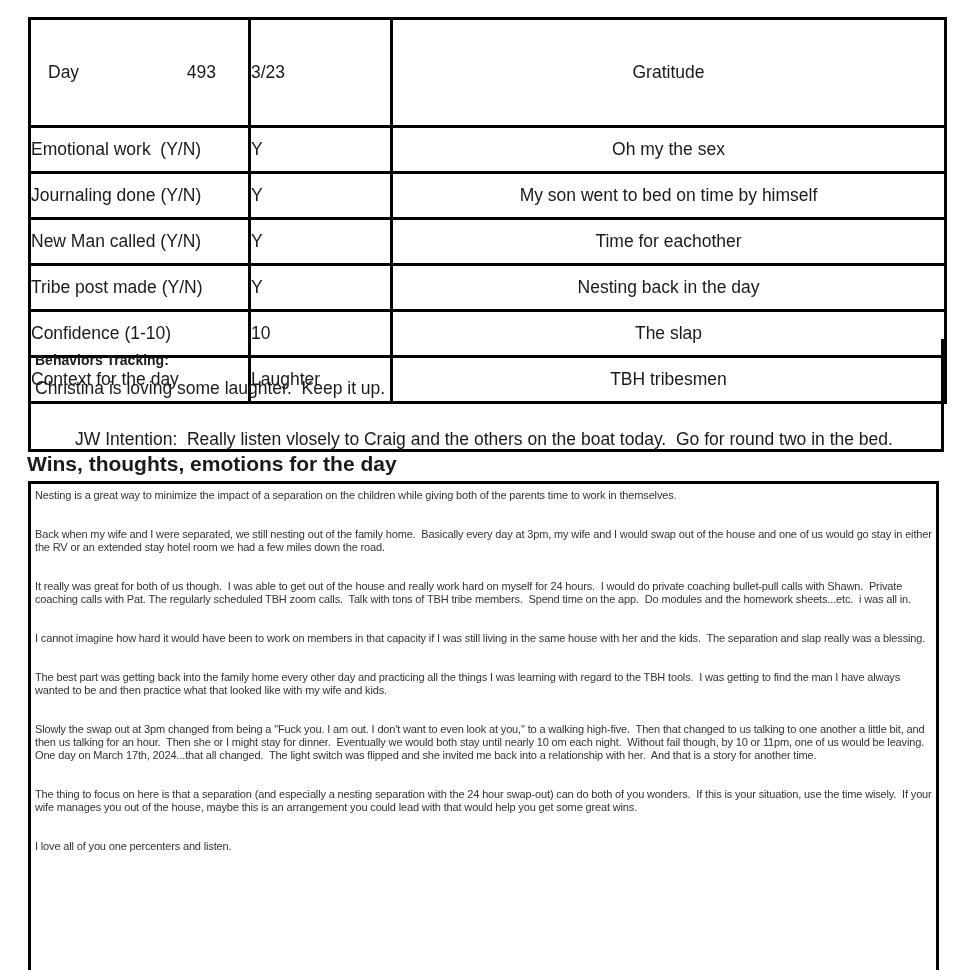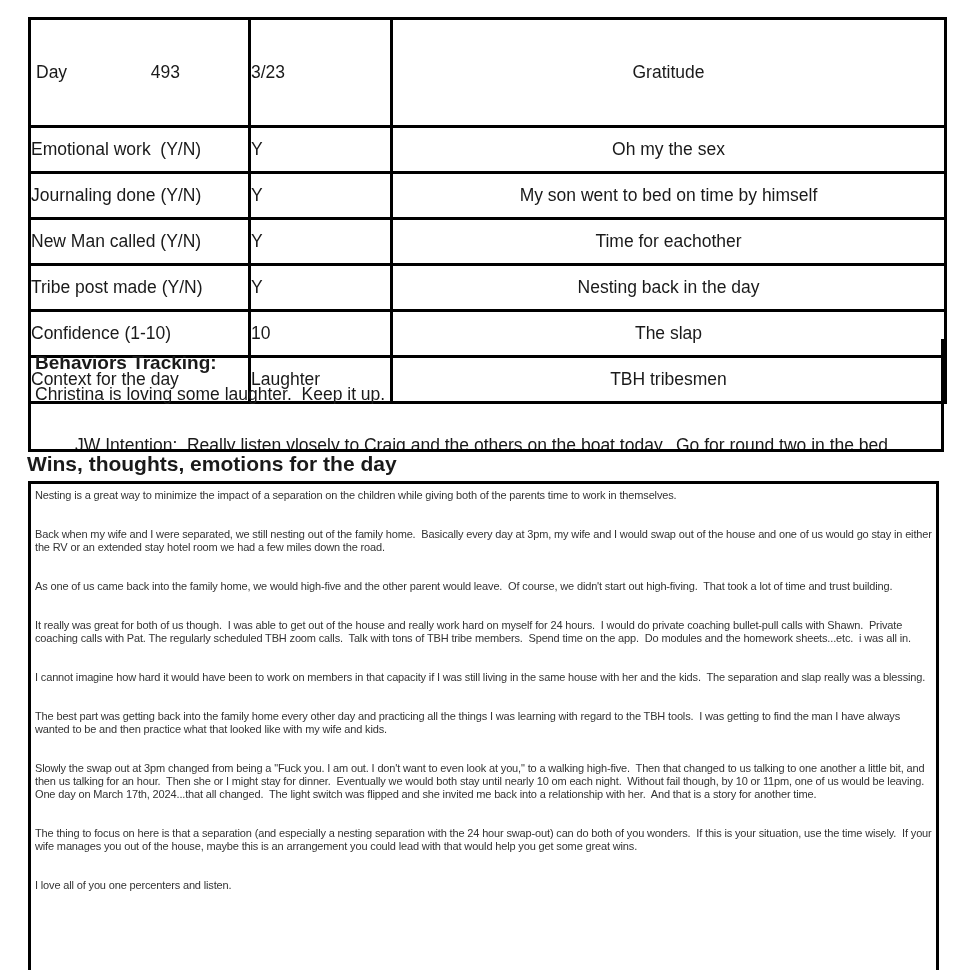--- a/index.html
+++ b/index.html
@@ -30,33 +30,34 @@
   table.tracker tr.hdr { height:45px; }
   td.lbl  { padding-left:5px; text-align:left; }
   td.val  { }
   td.grat { padding-left:6px; text-align:center; }
   td.grat-hdr {
     border:none;
     text-align:center;
   }
   .day-flex {
     display:flex; justify-content:space-between; align-items:flex-start;
-    padding:0 68px 0 5px;
+    padding:0 32px 0 5px;
+    margin-left:12px;
   }
 
   
   .behaviors {
     position:absolute; left:28px; top:339px;
     width:916px; height:113px;
     box-sizing:border-box;
     border:3px solid #000; border-top:none;
     overflow:hidden;
     padding:10px 8px 0 4px;
   }
-  .bt-title { font-size:19px; font-weight:700; margin:3px 0 10px 0; white-space:pre-wrap; }
+  .bt-title { font-size:14px; font-weight:700; margin:3px 0 10px 0; white-space:pre-wrap; }
   .bt-note  { font-size:17.5px; margin:0 0 30px 0; white-space:pre-wrap; }
   .bt-intent{ font-size:17.5px; margin:0; white-space:pre-wrap;text-align:center; }
 
   
   .wins-title {
     position:absolute; left:27px; top:452px;
     font-size:21px; font-weight:600;
     white-space:pre-wrap;
   }
 
@@ -137,21 +138,20 @@
     <div class="bt-title">Behaviors Tracking:</div>
     <div class="bt-note">Christina is loving some laughter.  Keep it up.</div>
     <div class="bt-intent">JW Intention:  Really listen vlosely to Craig and the others on the boat today.  Go for round two in the bed.</div>
   </div>
 
   <div class="wins-title">Wins, thoughts, emotions for the day</div>
 
   <div class="notes-box">
     <p>Nesting is a great way to minimize the impact of a separation on the children while giving both of the parents time to work in themselves.</p>
     <p>Back when my wife and I were separated, we still nesting out of the family home.  Basically every day at 3pm, my wife and I would swap out of the house and one of us would go stay in either the RV or an extended stay hotel room we had a few miles down the road.</p>
-    <p>As one of us came back into the family home, we would high-five and the other parent would leave.  Of course, we didn't start out high-fiving.  That took a lot of time and trust building.</p>
     <p>It really was great for both of us though.  I was able to get out of the house and really work hard on myself for 24 hours.  I would do private coaching bullet-pull calls with Shawn.  Private coaching calls with Pat. The regularly scheduled TBH zoom calls.  Talk with tons of TBH tribe members.  Spend time on the app.  Do modules and the homework sheets...etc.  i was all in.</p>
     <p>I cannot imagine how hard it would have been to work on members in that capacity if I was still living in the same house with her and the kids.  The separation and slap really was a blessing.</p>
     <p>The best part was getting back into the family home every other day and practicing all the things I was learning with regard to the TBH tools.  I was getting to find the man I have always wanted to be and then practice what that looked like with my wife and kids.</p>
     <p>Slowly the swap out at 3pm changed from being a "Fuck you. I am out. I don't want to even look at you," to a walking high-five.  Then that changed to us talking to one another a little bit, and then us talking for an hour.  Then she or I might stay for dinner.  Eventually we would both stay until nearly 10 om each night.  Without fail though, by 10 or 11pm, one of us would be leaving.  One day on March 17th, 2024...that all changed.  The light switch was flipped and she invited me back into a relationship with her.  And that is a story for another time.</p>
     <p>The thing to focus on here is that a separation (and especially a nesting separation with the 24 hour swap-out) can do both of you wonders.  If this is your situation, use the time wisely.  If your wife manages you out of the house, maybe this is an arrangement you could lead with that would help you get some great wins.</p>
     <p>I love all of you one percenters and listen.</p>
   </div>
 
 </div>
 

